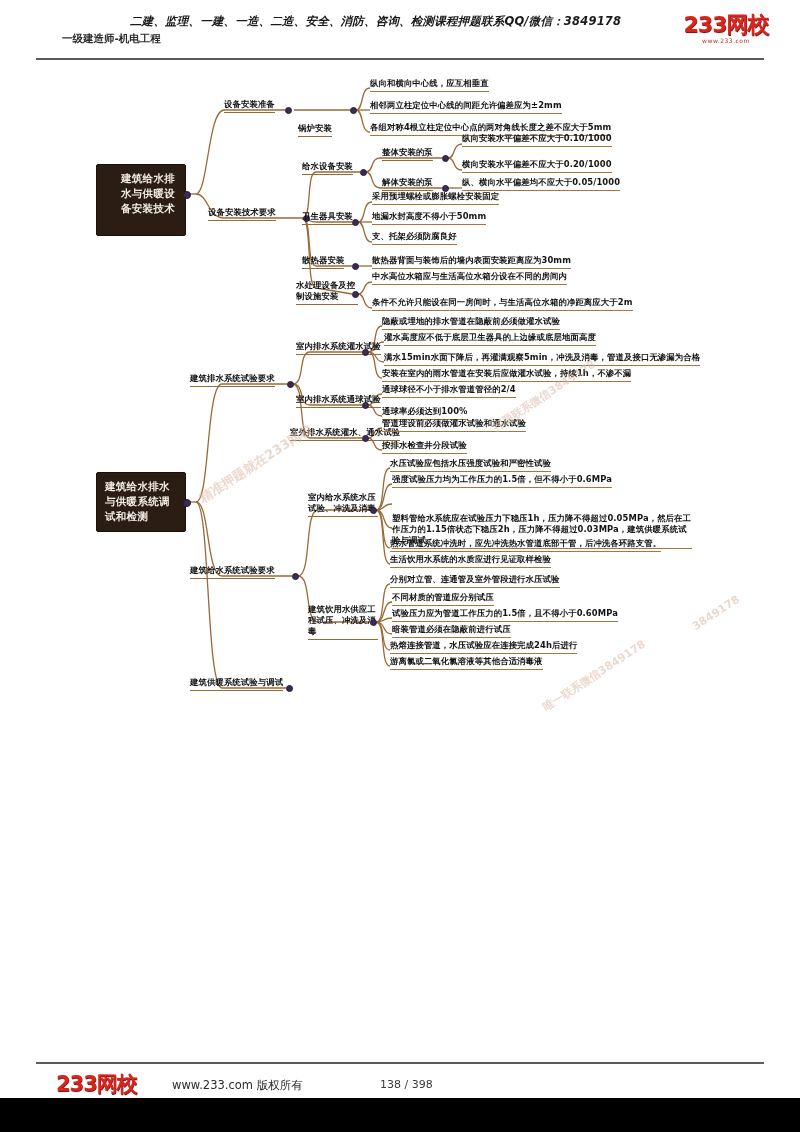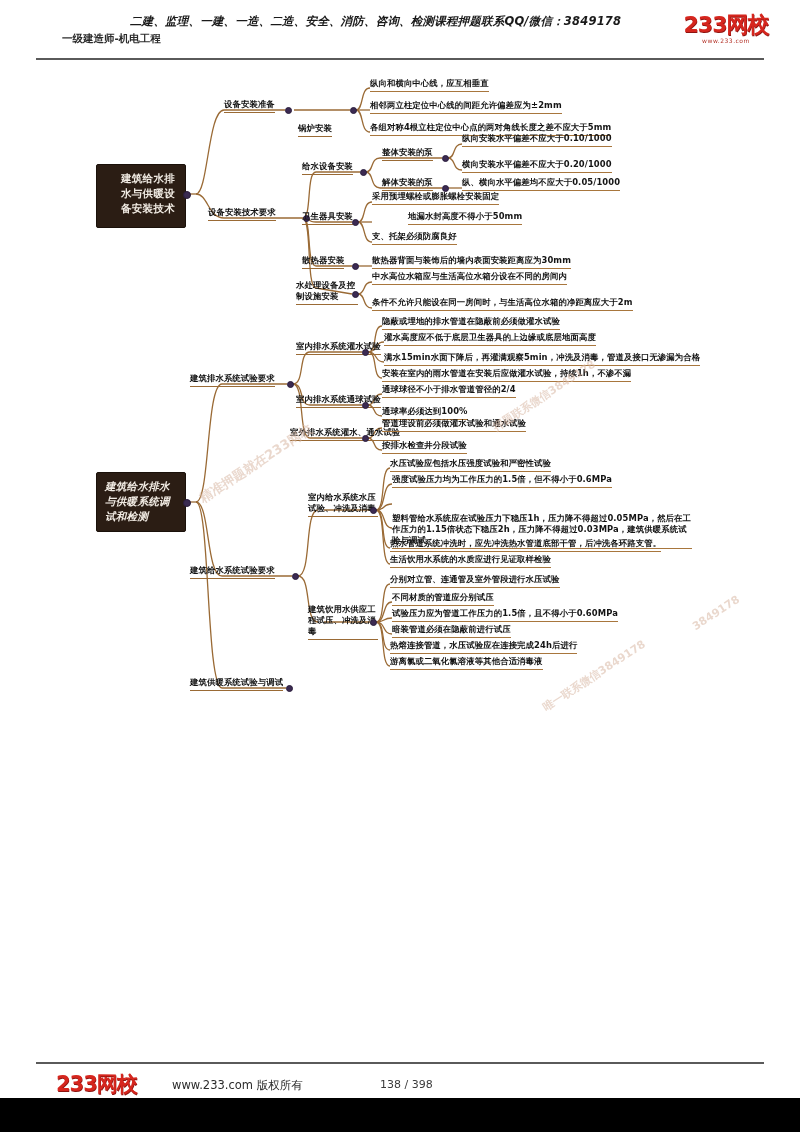--- a/index.html
+++ b/index.html
@@ -194,21 +194,21 @@
         <path d="M376,560 C386,560 382,540 392,540"></path>
         <path d="M376,560 C386,560 382,556 392,556"></path>
         <path d="M376,560 C386,560 382,572 392,572"></path>
         <path d="M376,560 C386,560 380,588 390,588"></path>
         <path d="M376,560 C386,560 380,604 390,604"></path>
 
         <path d="M222,626 L286,626"></path>
       </g>
     </svg>
 
-    <div class="root" style="left:96px;top:102px;width:90px;height:64px;padding-left:24px;">建筑给水排水与供暖设备安装技术</div>
+    <div class="root" style="left:96px;top:102px;width:90px;height:72px;padding-left:24px;">建筑给水排水与供暖设备安装技术</div>
     <div class="dot big" style="left:183px;top:129px;"></div>
 
     <div class="node" style="left:224px;top:37px;">设备安装准备</div>
     <div class="dot" style="left:285px;top:45px;"></div>
 
     <div class="node" style="left:298px;top:37px;margin-top:24px;">锅炉安装</div>
     <div class="dot" style="left:350px;top:45px;"></div>
 
     <div class="node leaf" style="left:370px;top:16px;">纵向和横向中心线，应互相垂直</div>
     <div class="node leaf" style="left:370px;top:38px;">相邻两立柱定位中心线的间距允许偏差应为±2mm</div>
@@ -225,33 +225,33 @@
     <div class="node leaf" style="left:462px;top:71px;">纵向安装水平偏差不应大于0.10/1000</div>
     <div class="node leaf" style="left:462px;top:97px;">横向安装水平偏差不应大于0.20/1000</div>
 
     <div class="node" style="left:382px;top:115px;">解体安装的泵</div>
     <div class="dot" style="left:442px;top:123px;"></div>
     <div class="node leaf" style="left:462px;top:115px;">纵、横向水平偏差均不应大于0.05/1000</div>
 
     <div class="node" style="left:302px;top:149px;">卫生器具安装</div>
     <div class="dot" style="left:352px;top:157px;"></div>
     <div class="node leaf" style="left:372px;top:129px;">采用预埋螺栓或膨胀螺栓安装固定</div>
-    <div class="node leaf" style="left:372px;top:149px;margin-left:36px;">地漏水封高度不得小于50mm</div>
+    <div class="node leaf" style="left:372px;top:149px;">地漏水封高度不得小于50mm</div>
     <div class="node leaf" style="left:372px;top:169px;">支、托架必须防腐良好</div>
 
     <div class="node" style="left:302px;top:193px;">散热器安装</div>
     <div class="dot" style="left:352px;top:201px;"></div>
     <div class="node leaf" style="left:372px;top:193px;">散热器背面与装饰后的墙内表面安装距离应为30mm</div>
 
     <div class="node wrap" style="left:296px;top:218px;width:62px;">水处理设备及控制设施安装</div>
     <div class="dot" style="left:352px;top:229px;"></div>
     <div class="node leaf" style="left:372px;top:209px;">中水高位水箱应与生活高位水箱分设在不同的房间内</div>
     <div class="node leaf" style="left:372px;top:235px;">条件不允许只能设在同一房间时，与生活高位水箱的净距离应大于2m</div>
 
-    <div class="root" style="left:96px;top:410px;width:90px;height:60px;font-style:italic;">建筑给水排水与供暖系统调试和检测</div>
+    <div class="root" style="left:96px;top:410px;width:90px;height:60px;">建筑给水排水与供暖系统调试和检测</div>
     <div class="dot big" style="left:183px;top:437px;"></div>
 
     <div class="node" style="left:190px;top:311px;">建筑排水系统试验要求</div>
     <div class="dot" style="left:287px;top:319px;"></div>
 
     <div class="node" style="left:296px;top:279px;">室内排水系统灌水试验</div>
     <div class="dot" style="left:362px;top:287px;"></div>
     <div class="node leaf" style="left:382px;top:254px;">隐蔽或埋地的排水管道在隐蔽前必须做灌水试验</div>
     <div class="node leaf" style="left:384px;top:270px;">灌水高度应不低于底层卫生器具的上边缘或底层地面高度</div>
     <div class="node leaf" style="left:384px;top:290px;">满水15min水面下降后，再灌满观察5min，冲洗及消毒，管道及接口无渗漏为合格</div>

